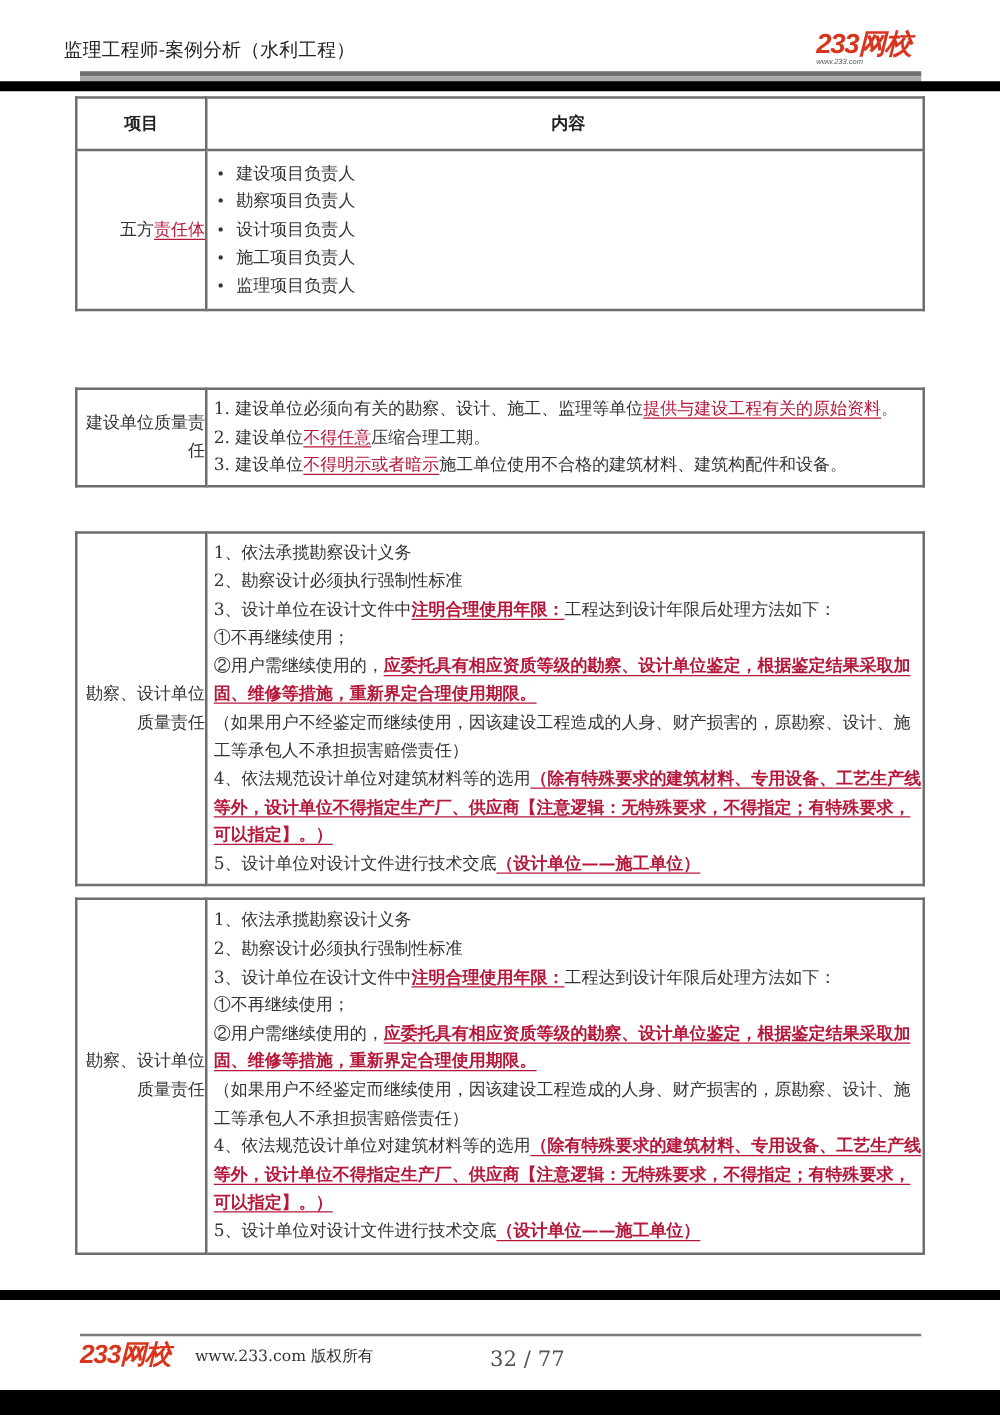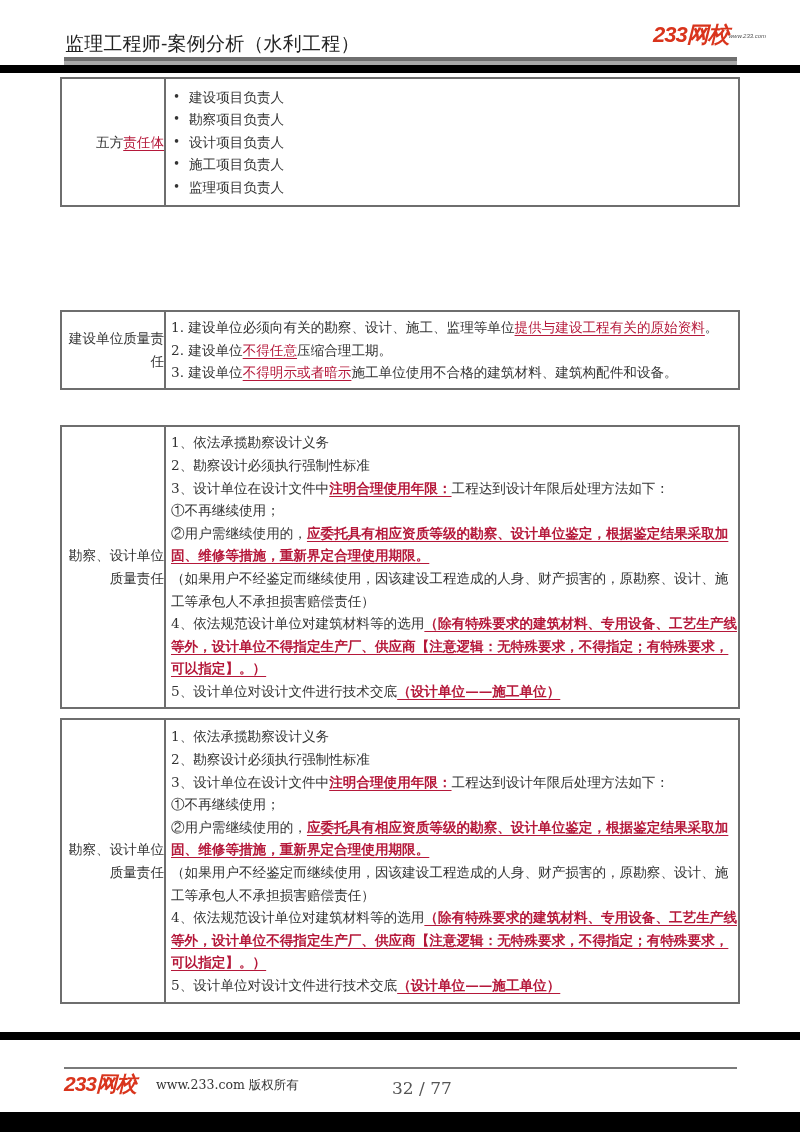--- a/index.html
+++ b/index.html
@@ -3,22 +3,22 @@
 <meta charset="utf-8">
 <style>
   html, body { margin:0; padding:0; }
   body {
     width:800px; height:1132px; position:relative; overflow:hidden;
     background:#ffffff;
     font-family:"DejaVu Serif","Liberation Serif",serif;
     color:#333;
   }
   .abs { position:absolute; }
-  .doc-title { left:65px; top:31px; font-size:19px; color:#222; letter-spacing:0.2px; }
-  .logo { display:flex; align-items:center; }
+  .doc-title { left:51px; top:31px; font-size:15px; color:#222; letter-spacing:0.2px; }
+  .logo { display:flex; flex-direction:column; }
   .logo-main { font-family:"Liberation Sans","DejaVu Sans",sans-serif; font-weight:bold; font-style:italic; color:#d9341c; letter-spacing:-1px; line-height:1; }
   .logo-sub { font-family:"Liberation Sans",sans-serif; font-style:italic; color:#555; line-height:1; }
   .hdr-logo { left:653px; top:24px; }
   .hdr-logo .logo-main { font-size:22px; }
   .hdr-logo .logo-sub { font-size:6px; margin-top:1px; }
   .hdr-line { left:64px; top:57px; width:673px; height:4px; background:#6f6f6f; }
   .hdr-shade { left:64px; top:61px; width:673px; height:5px; background:#a9a9a9; }
   .band { left:0; width:800px; background:#000; }
 
   table.tbl {
@@ -54,20 +54,24 @@
 <div class="abs logo hdr-logo">
   <span class="logo-main">233网校</span>
   <span class="logo-sub">www.233.com</span>
 </div>
 <div class="abs hdr-line"></div>
 <div class="abs hdr-shade"></div>
 <div class="abs band" style="top:65px;height:8px;"></div>
 
 <table class="tbl" style="top:77px;">
   <tbody>
+      <tr>
+    <th class="col1">项目</th>
+    <th class="col2">内容</th>
+  </tr>
   <tr style="height:128px;">
     <td class="col1">
       <span>五方</span><span class="hl">责任体</span>
     </td>
     <td class="col2">
       <ul class="bullet-list">
         <li><span class="dot">•</span><span>建设项目负责人</span></li>
         <li><span class="dot">•</span><span>勘察项目负责人</span></li>
         <li><span class="dot">•</span><span>设计项目负责人</span></li>
         <li><span class="dot">•</span><span>施工项目负责人</span></li>

